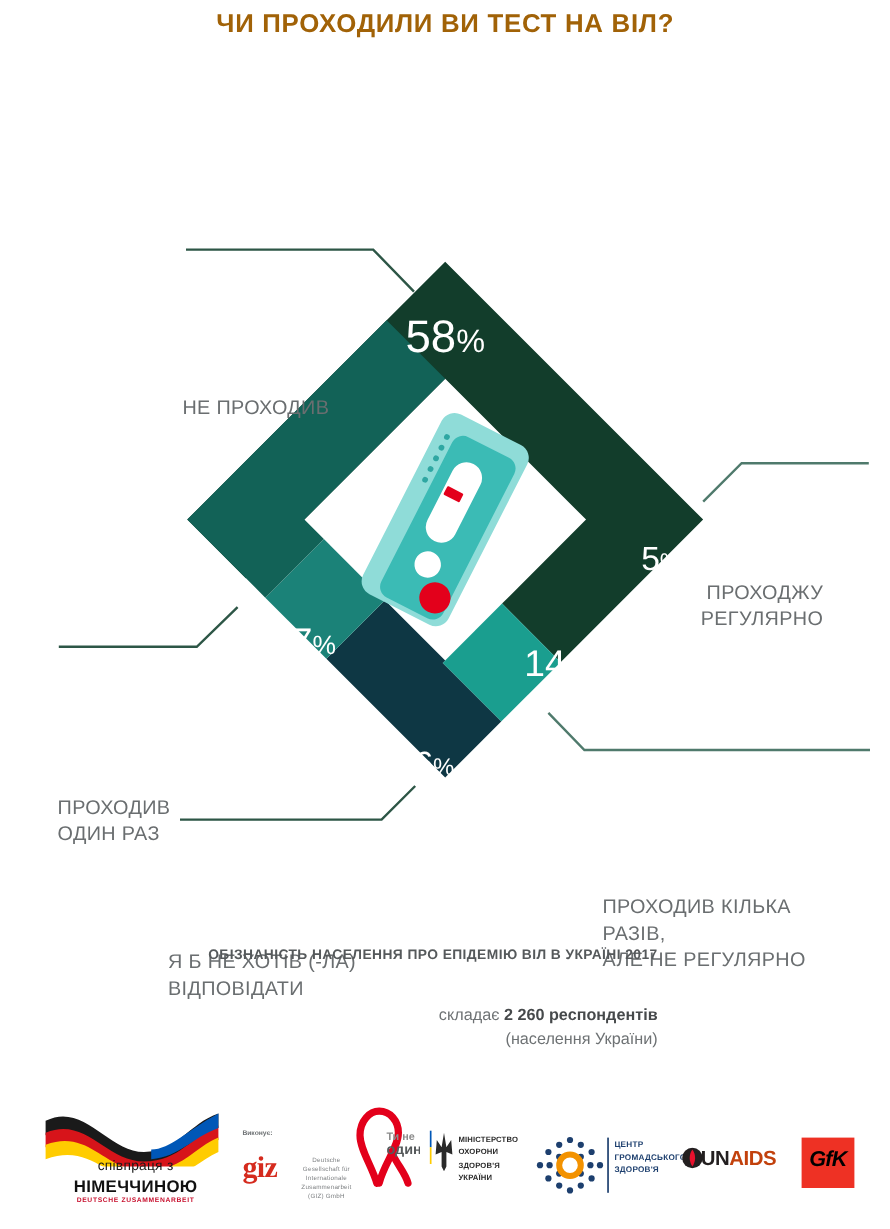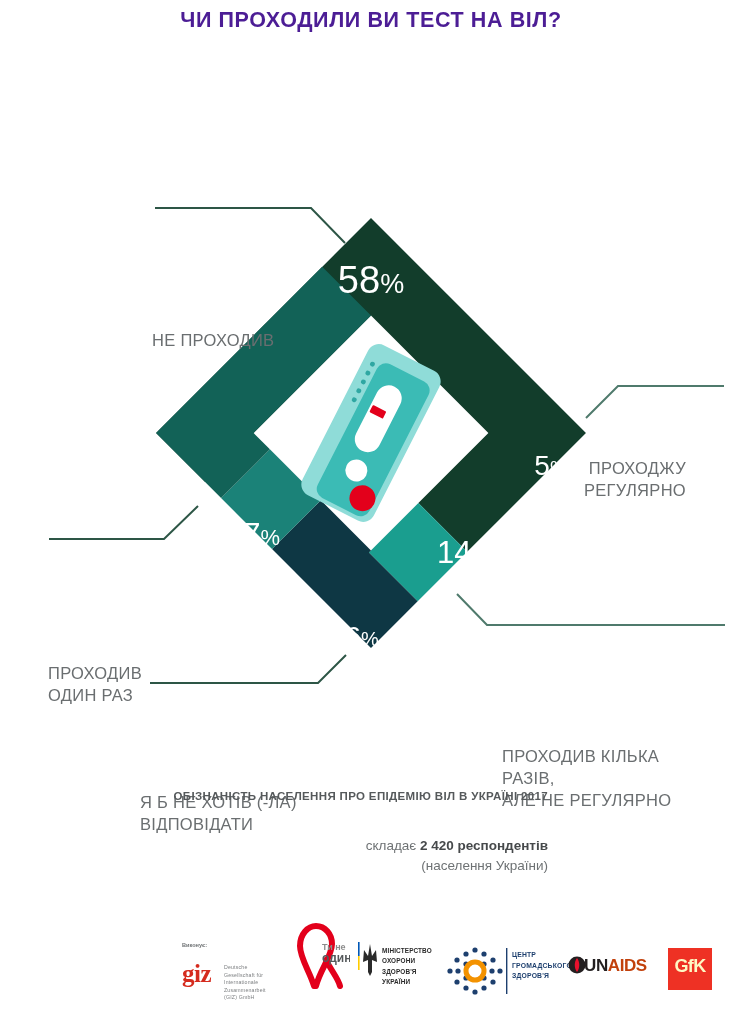--- a/index.html
+++ b/index.html
@@ -11,39 +11,39 @@
     position:relative;overflow:hidden;
     -webkit-font-smoothing:antialiased;
   }
   .page{position:absolute;inset:0;}
 
   
   #page-title{
     position:absolute;left:0;top:8px;width:742px;
     text-align:center;
     font-size:21.5px;font-weight:bold;letter-spacing:.6px;
-    color:#4c1d95;
+    color:#a16207;
   }
 
   
   #chart-stage{position:absolute;left:0;top:150px;width:708px;height:570px;}
   #donut-svg{position:absolute;left:0;top:0;}
 
   
   .callout{
     position:absolute;
     color:#6a6e70;
     font-size:16.5px;
     font-weight:500;
     letter-spacing:.3px;
     line-height:1.32;
     white-space:pre-line;
   }
   #label-never{left:152px;top:180px;}
-  #label-regular{right:22px;top:308px;text-align:right;}
+  #label-regular{right:22px;top:334px;text-align:right;}
   #label-once{left:48px;top:513px;}
   #label-several{left:502px;top:596px;}
   #label-refuse{left:140px;top:642px;}
 
   
   #footer-block{position:absolute;left:28px;top:790px;width:520px;text-align:right;}
   #footer-heading{
     font-size:11.5px;font-weight:bold;color:#55595b;
     letter-spacing:.35px;margin:0 0 14px 0;
   }
@@ -64,21 +64,21 @@
   #logo-germany{left:30px;width:160px;}
   #logo-germany .g-txt{
     position:absolute;left:8px;top:46px;width:150px;text-align:center;
     line-height:1.18;
   }
   #logo-germany .g1{font-size:11.5px;color:#1a1a1a;letter-spacing:.2px;}
   #logo-germany .g2{font-size:14px;font-weight:bold;color:#111;letter-spacing:.3px;}
   #logo-germany .g3{font-size:5.6px;font-weight:bold;color:#c8102e;letter-spacing:.55px;margin-top:2px;}
 
   
-  #logo-giz{left:180px;width:100px;}
+  #logo-giz{left:200px;width:100px;text-align:center;}
   #logo-giz .vyk{position:absolute;left:2px;top:22px;font-size:5.6px;color:#6d7173;font-weight:bold;}
   #logo-giz .giz-word{
     position:absolute;left:2px;top:40px;
     font-family:"Liberation Serif","DejaVu Serif",serif;
     font-size:25px;font-weight:bold;color:#d52b1e;letter-spacing:-.5px;
   }
   #logo-giz .giz-sub{position:absolute;left:44px;top:44px;width:56px;line-height:1.45;}
 
   
   #logo-ribbon{left:292px;width:58px;}
@@ -107,21 +107,21 @@
   #logo-unaids .aids{color:#c2410c;}
 
   
   #logo-gfk{left:666px;width:56px;}
   #logo-gfk .gfk-box{
     position:absolute;left:2px;top:28px;width:44px;height:42px;
     background:#ee3124;
   }
   #logo-gfk .gfk-word{
     position:absolute;left:0;top:8px;width:44px;text-align:center;
-    font-size:18px;font-weight:bold;color:#fef9c3;letter-spacing:-.6px;
+    font-size:18px;font-weight:bold;color:#000000;font-style:italic;letter-spacing:-.6px;
   }
 </style>
 </head>
 <body>
 
 <div class="page">
 
   <div id="page-title">ЧИ ПРОХОДИЛИ ВИ ТЕСТ НА ВІЛ?</div>
 
   <div id="chart-stage">
@@ -180,25 +180,38 @@
     <div class="callout" id="label-refuse">Я Б НЕ ХОТІВ (-ЛА)
 ВІДПОВІДАТИ</div>
     <div class="callout" id="label-several">ПРОХОДИВ КІЛЬКА РАЗІВ,
 АЛЕ НЕ РЕГУЛЯРНО</div>
     <div class="callout" id="label-once">ПРОХОДИВ
 ОДИН РАЗ</div>
   </div>
 
   <div id="footer-block">
     <div id="footer-heading">ОБІЗНАНІСТЬ НАСЕЛЕННЯ ПРО ЕПІДЕМІЮ ВІЛ В УКРАЇНІ 2017</div>
-    <div id="footer-body"><br><span>складає </span><b>2 420 респондентів</b><br><span>(населення України)</span></div>
+    <div id="footer-body"><br><span>складає </span><b>2 260 респондентів</b><br><span>(населення України)</span></div>
   </div>
 
   <div id="logo-row">
 
+    <div class="logo" id="logo-germany">
+      <svg width="160" height="52" viewBox="0 0 160 52">
+        <path d="M8,14 C40,-2 60,40 90,40 C118,40 128,16 152,8 L152,20 C130,28 120,50 90,50 C58,50 42,12 8,26 Z" fill="#1a1a1a"></path>
+        <path d="M8,24 C42,10 58,48 90,48 C120,48 130,26 152,18 L152,30 C132,38 122,56 90,56 C58,56 44,22 8,36 Z" fill="#d7141a"></path>
+        <path d="M8,34 C44,20 58,56 90,56 C122,56 132,36 152,28 L152,40 C134,48 124,64 90,64 C58,64 46,32 8,46 Z" fill="#ffcc00"></path>
+        <path d="M96,38 C112,38 126,22 152,8 L152,20 C130,28 120,44 96,46 Z" fill="#0057b7"></path>
+      </svg>
+      <div class="g-txt">
+        <div class="g1">співпраця з</div>
+        <div class="g2">НІМЕЧЧИНОЮ</div>
+        <div class="g3">DEUTSCHE ZUSAMMENARBEIT</div>
+      </div>
+    </div>
 
     <div class="logo" id="logo-giz">
       <div class="vyk">Виконує:</div>
       <div class="giz-word">giz</div>
       <div class="giz-sub logo-caption">Deutsche Gesellschaft für Internationale Zusammenarbeit (GIZ) GmbH</div>
     </div>
 
     <div class="logo" id="logo-ribbon">
       <svg width="58" height="70" viewBox="0 0 58 70">
         <path d="M22,66 C18,52 8,38 8,26 C8,14 16,6 24,6 C33,6 40,14 40,24 C40,36 28,50 24,66" fill="none" stroke="#e3001b" stroke-width="6" stroke-linecap="round"></path>

